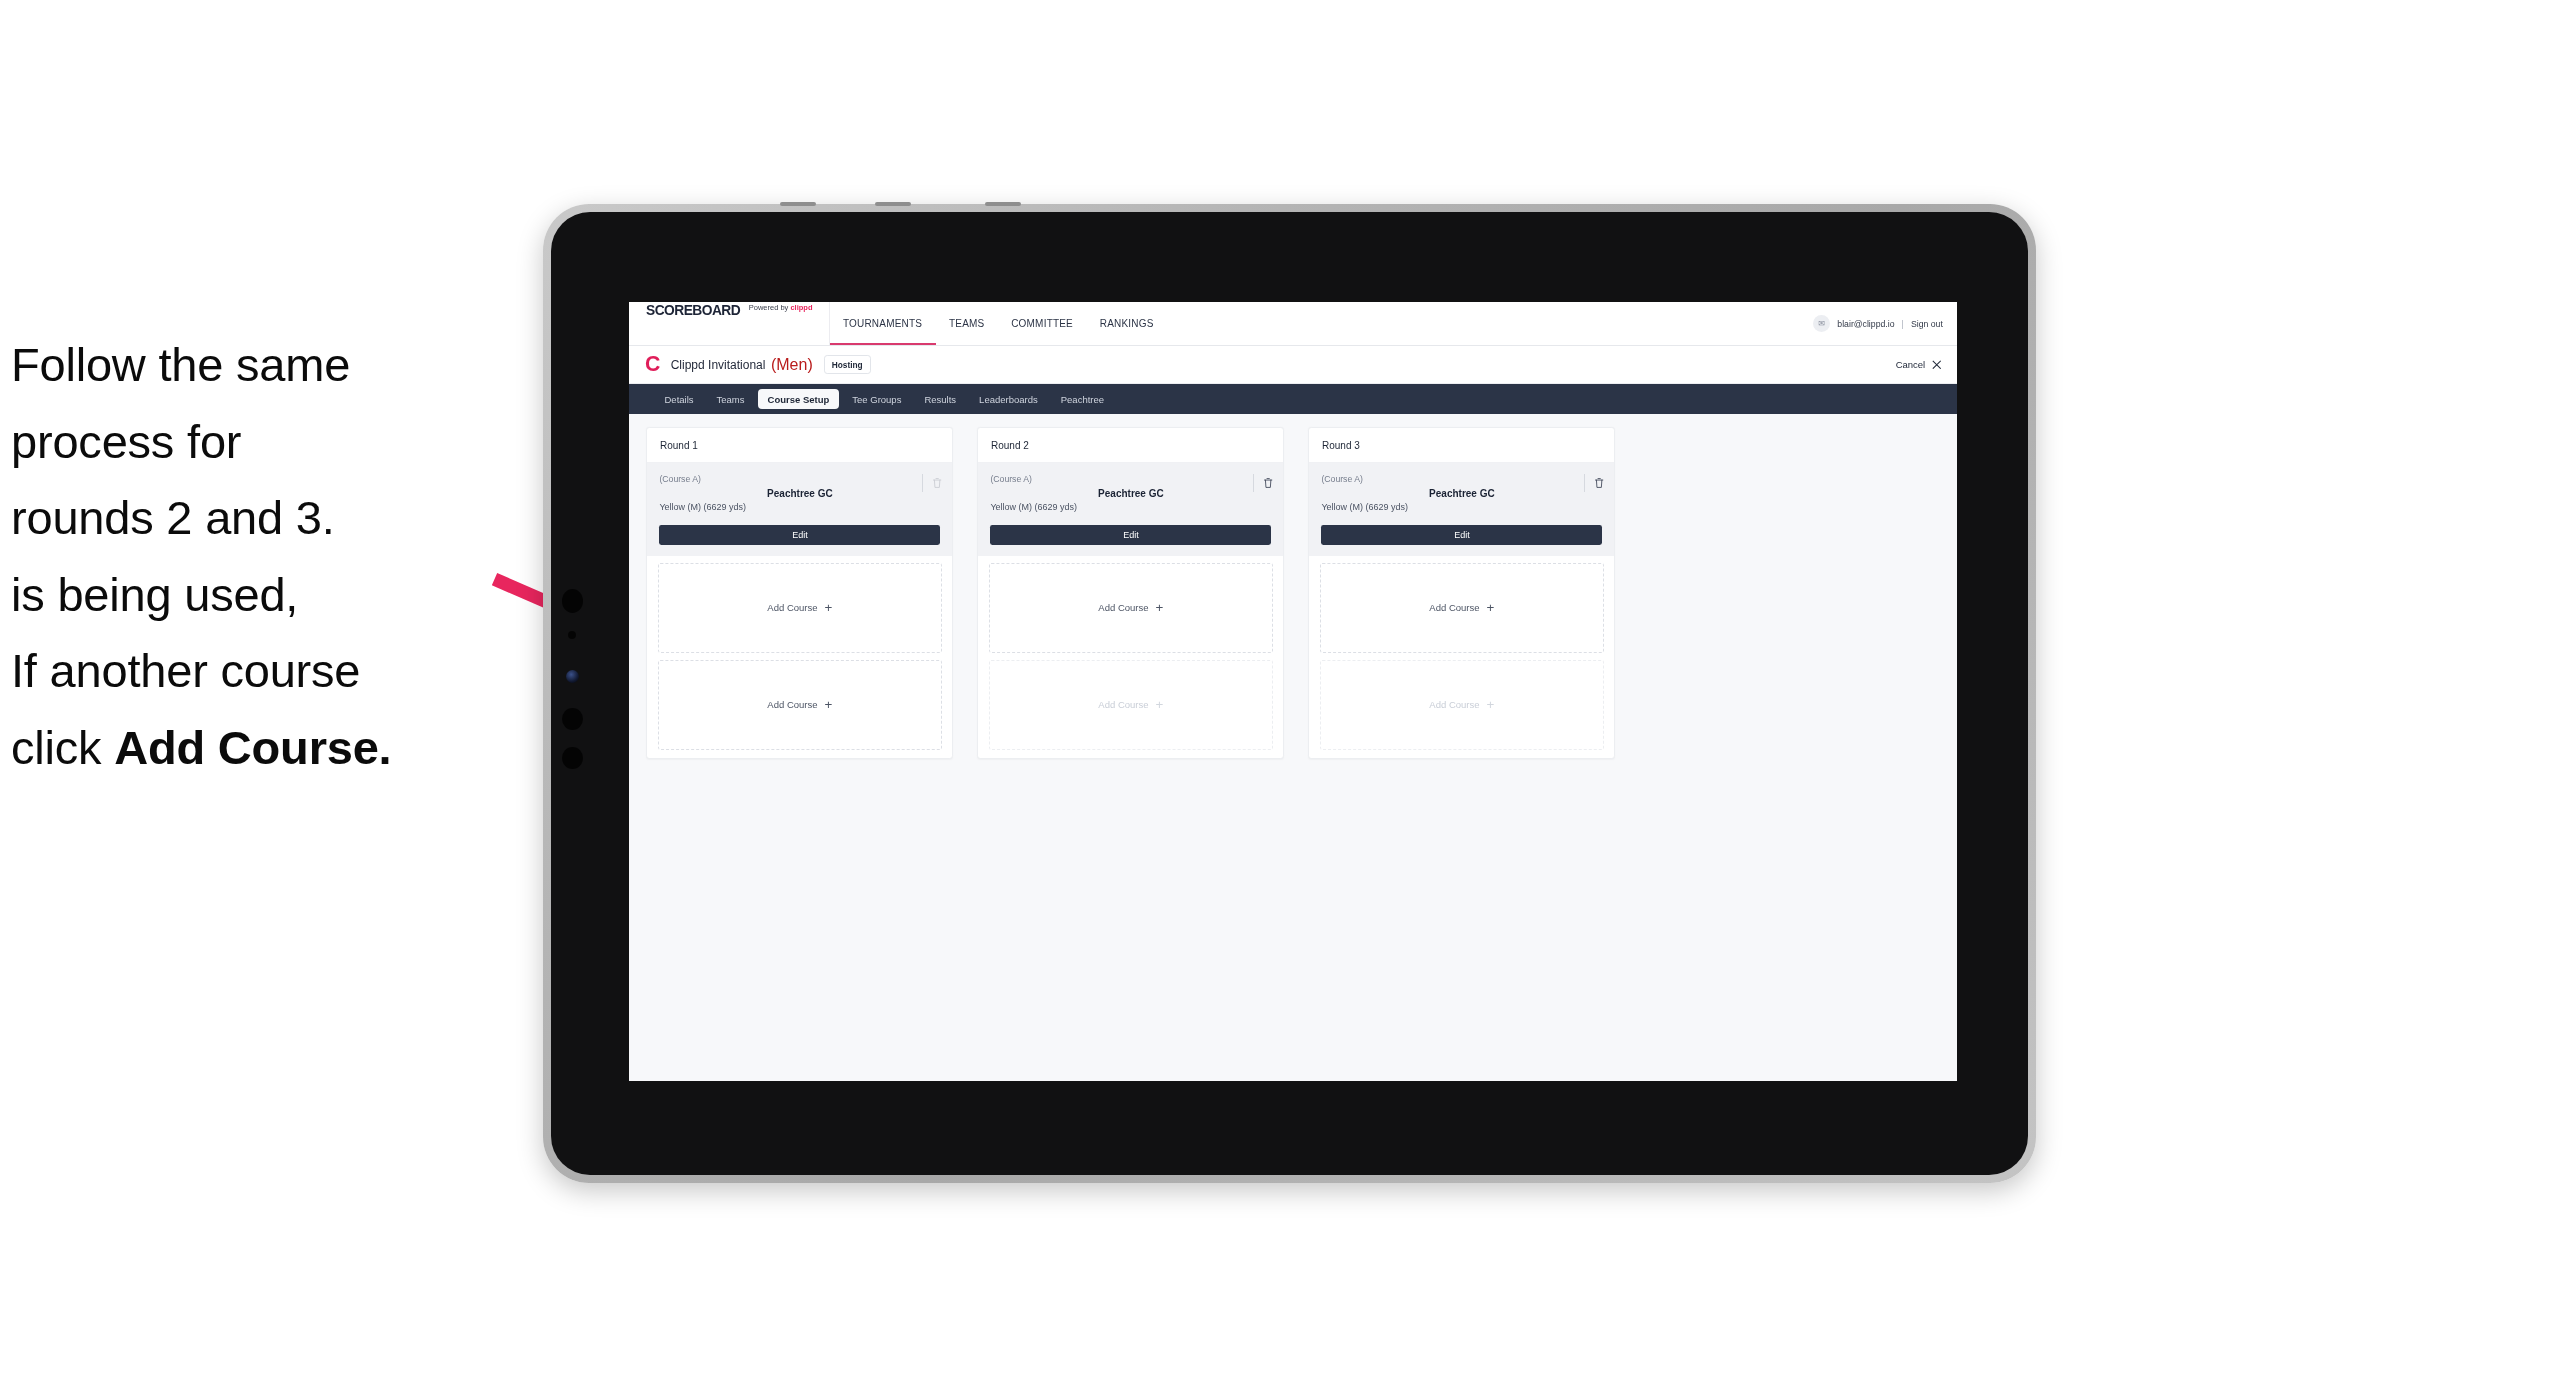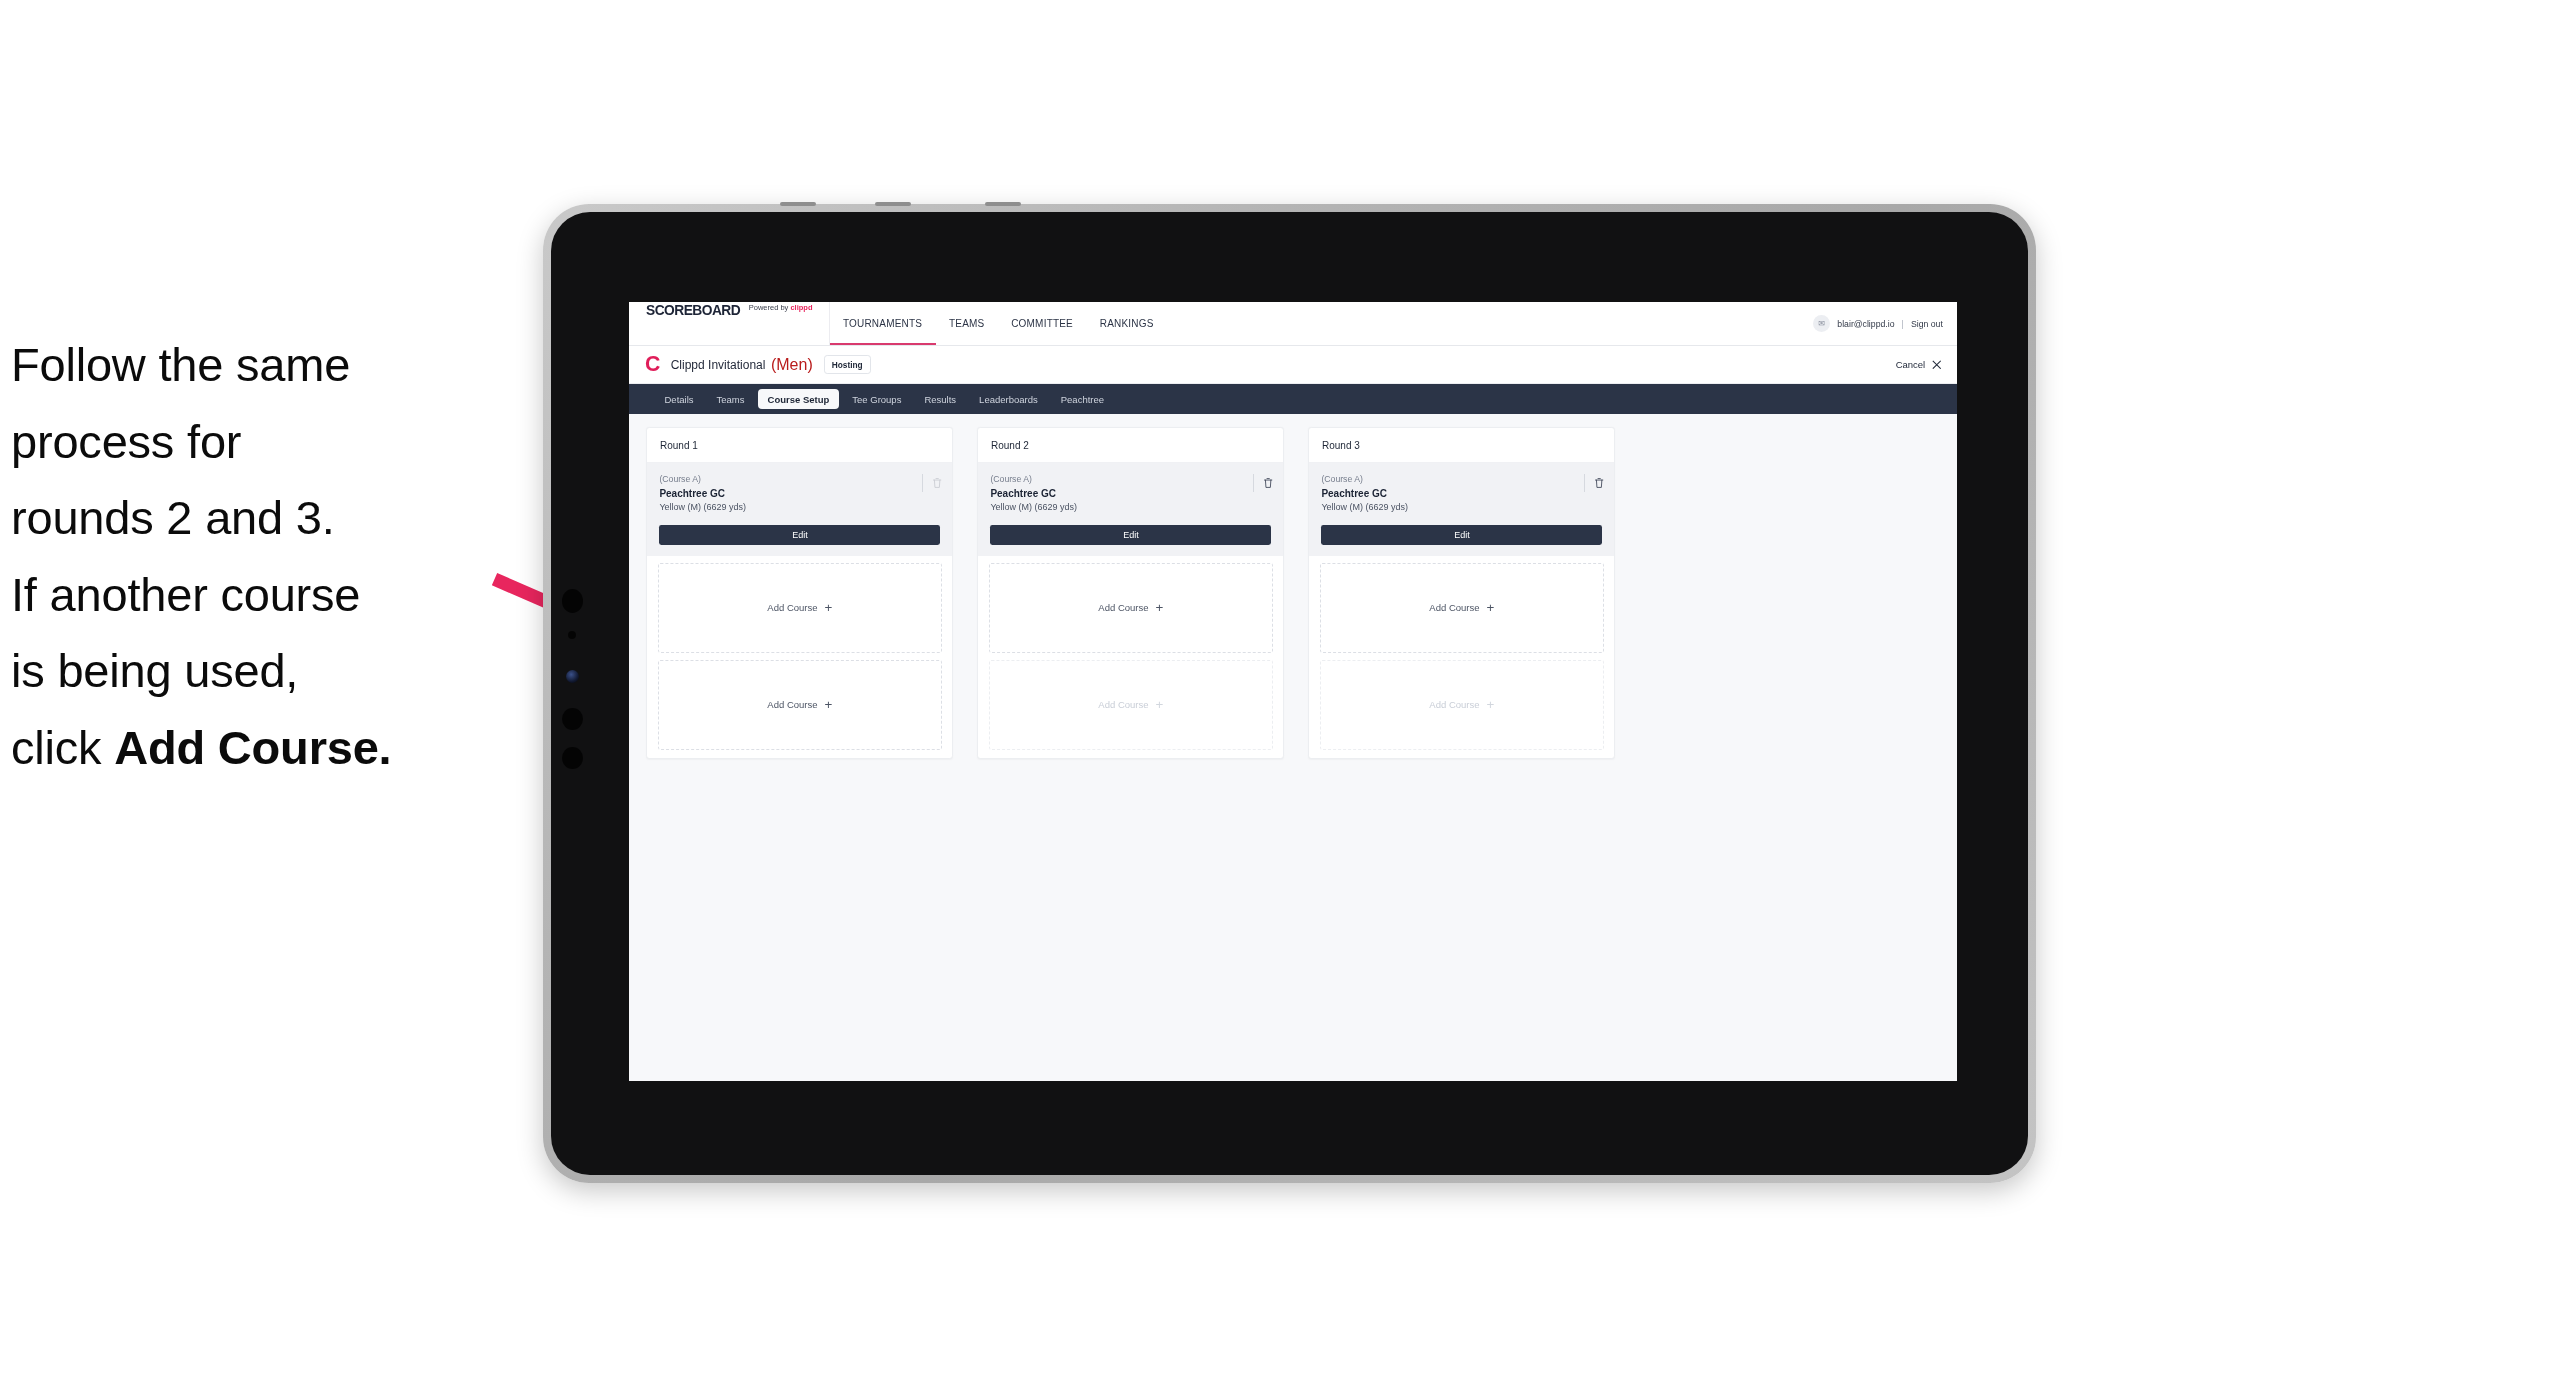--- a/index.html
+++ b/index.html
@@ -267,20 +267,21 @@
   .course-letter {
     font-size: 8.7px;
     color: #767d8c;
     line-height: 1.35;
   }
   .course-name {
     font-size: 10px;
     font-weight: bold;
     color: #1b2334;
     line-height: 1.5;
+    text-align: center;
   }
   .course-tee {
     font-size: 9px;
     color: #4a5262;
     line-height: 1.5;
   }
   .card-tools {
     position: absolute;
     right: 10.3px;
     top: 11px;
@@ -326,22 +327,22 @@
   .add-course .plus { font-size: 13.4px; line-height: 1; font-weight: 300; }
   .add-course.dim .plus { color: #d2d7de; }
 </style>
 </head>
 <body>
 
 <div id="annotation">
   <span class="ln">Follow the same</span>
   <span class="ln">process for</span>
   <span class="ln">rounds 2 and 3.</span>
+  <span class="ln">is being used,</span>
   <span class="ln">If another course</span>
-  <span class="ln">is being used,</span>
   <span class="ln"><span>click </span><b>Add Course.</b></span>
 </div>
 
 <svg id="arrow-svg" viewBox="0 0 460 200">
   <g id="arrow-g">
     <path id="arrow-shaft" d="M 26 33 L 300 152" stroke="#e8265e" stroke-width="17" stroke-linecap="butt" fill="none"></path>
     <path id="arrow-head" d="M 345 118 L 356 177 L 288 167 Z" fill="#e8265e"></path>
   </g>
 </svg>
 

